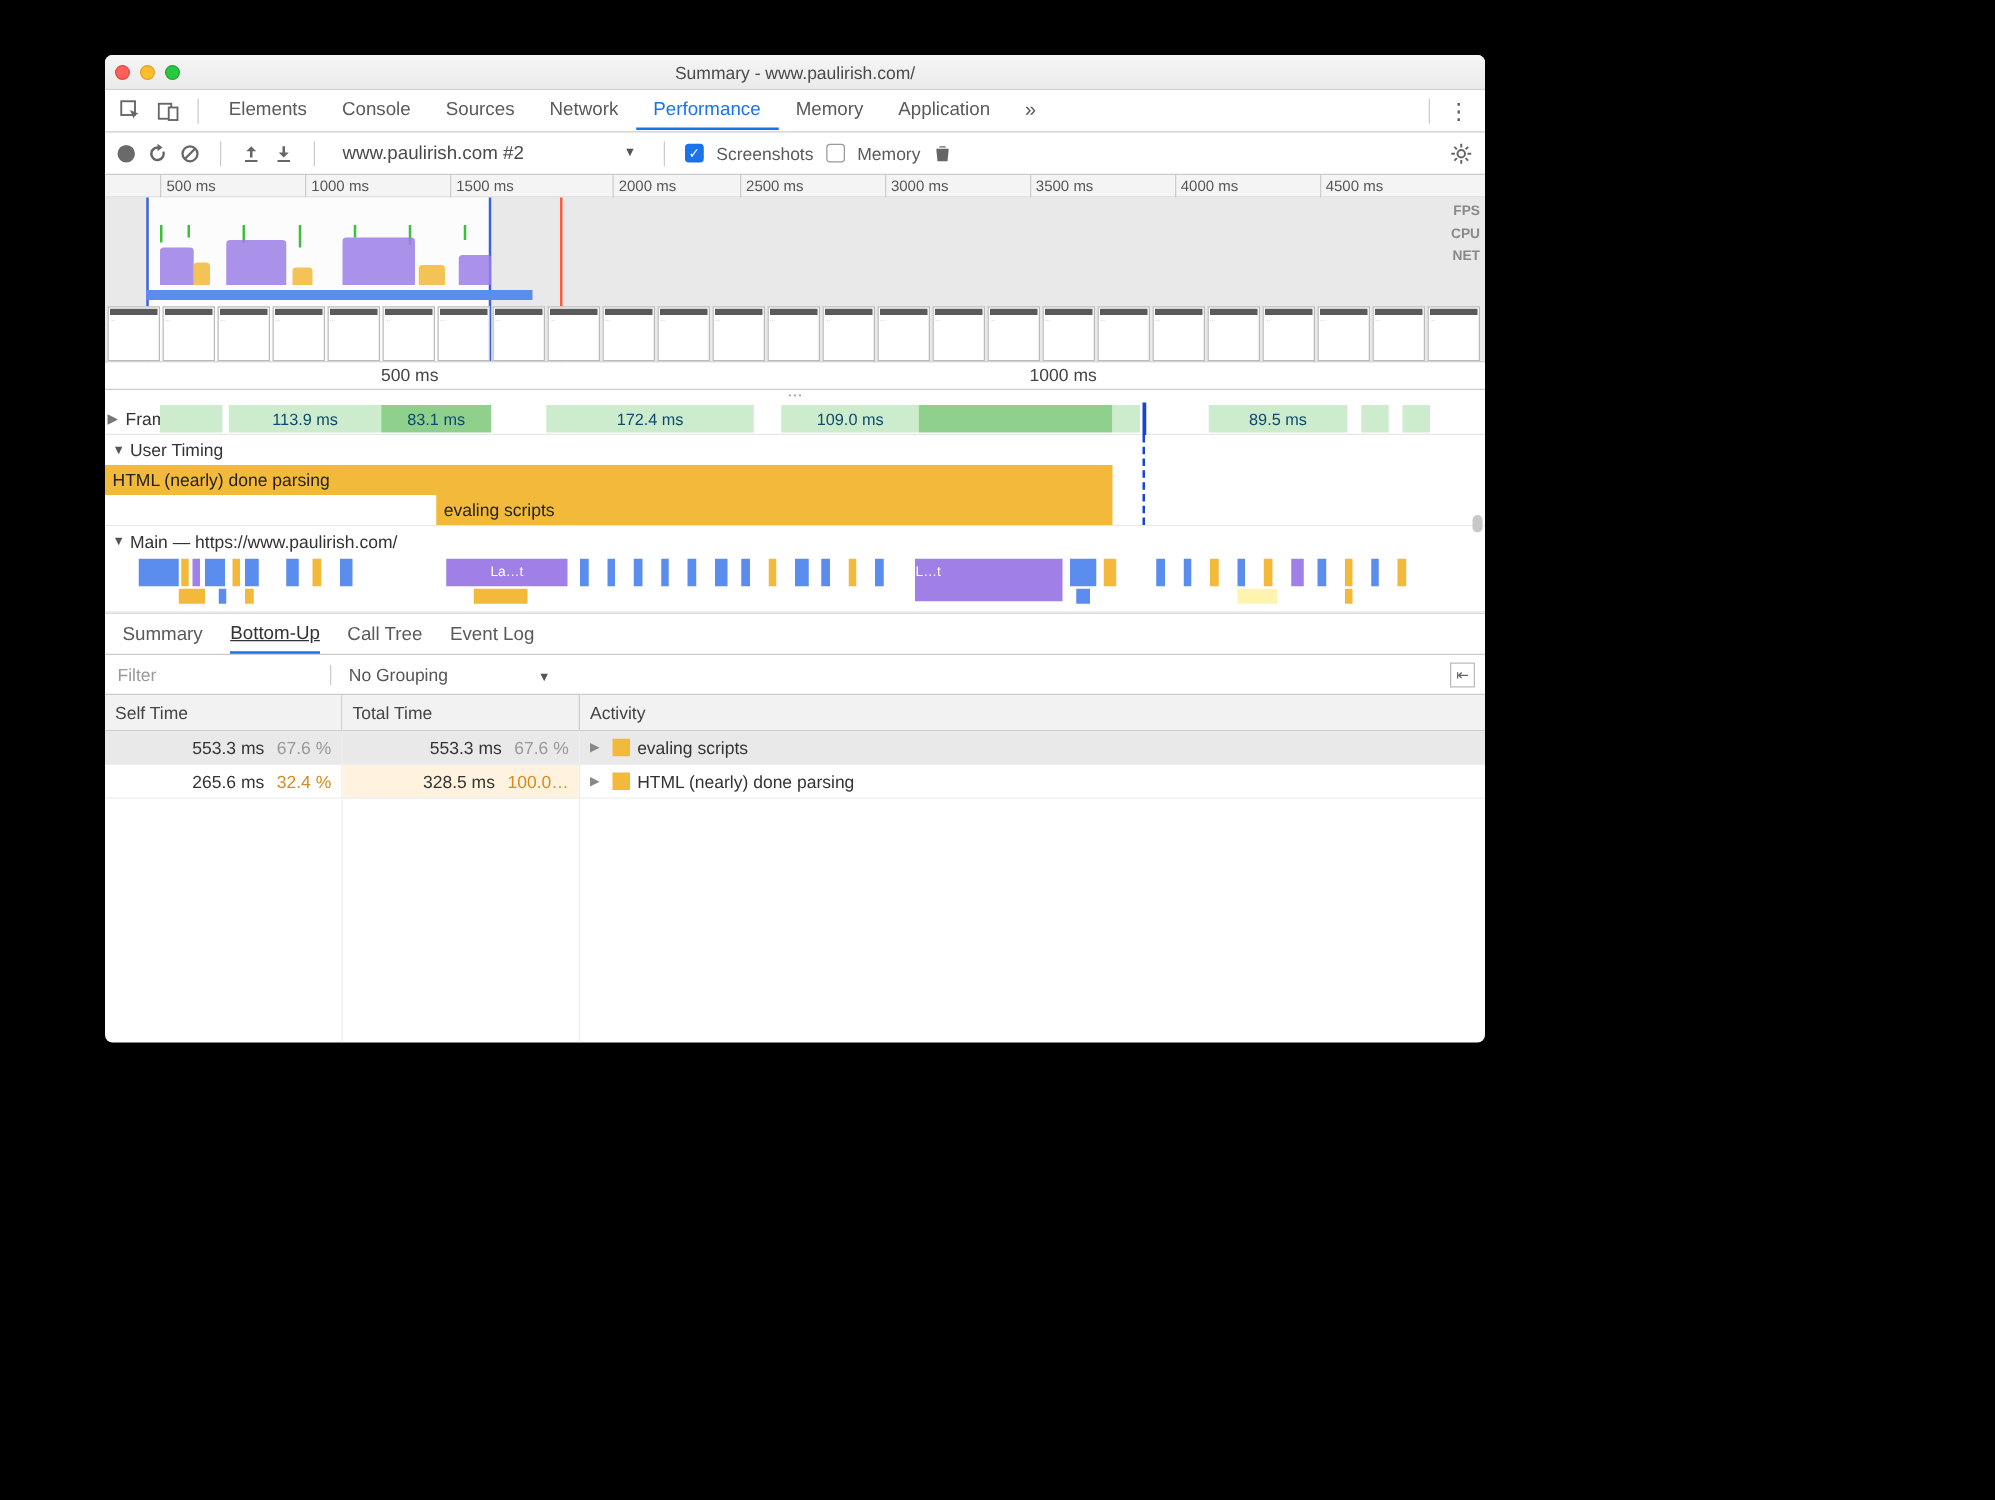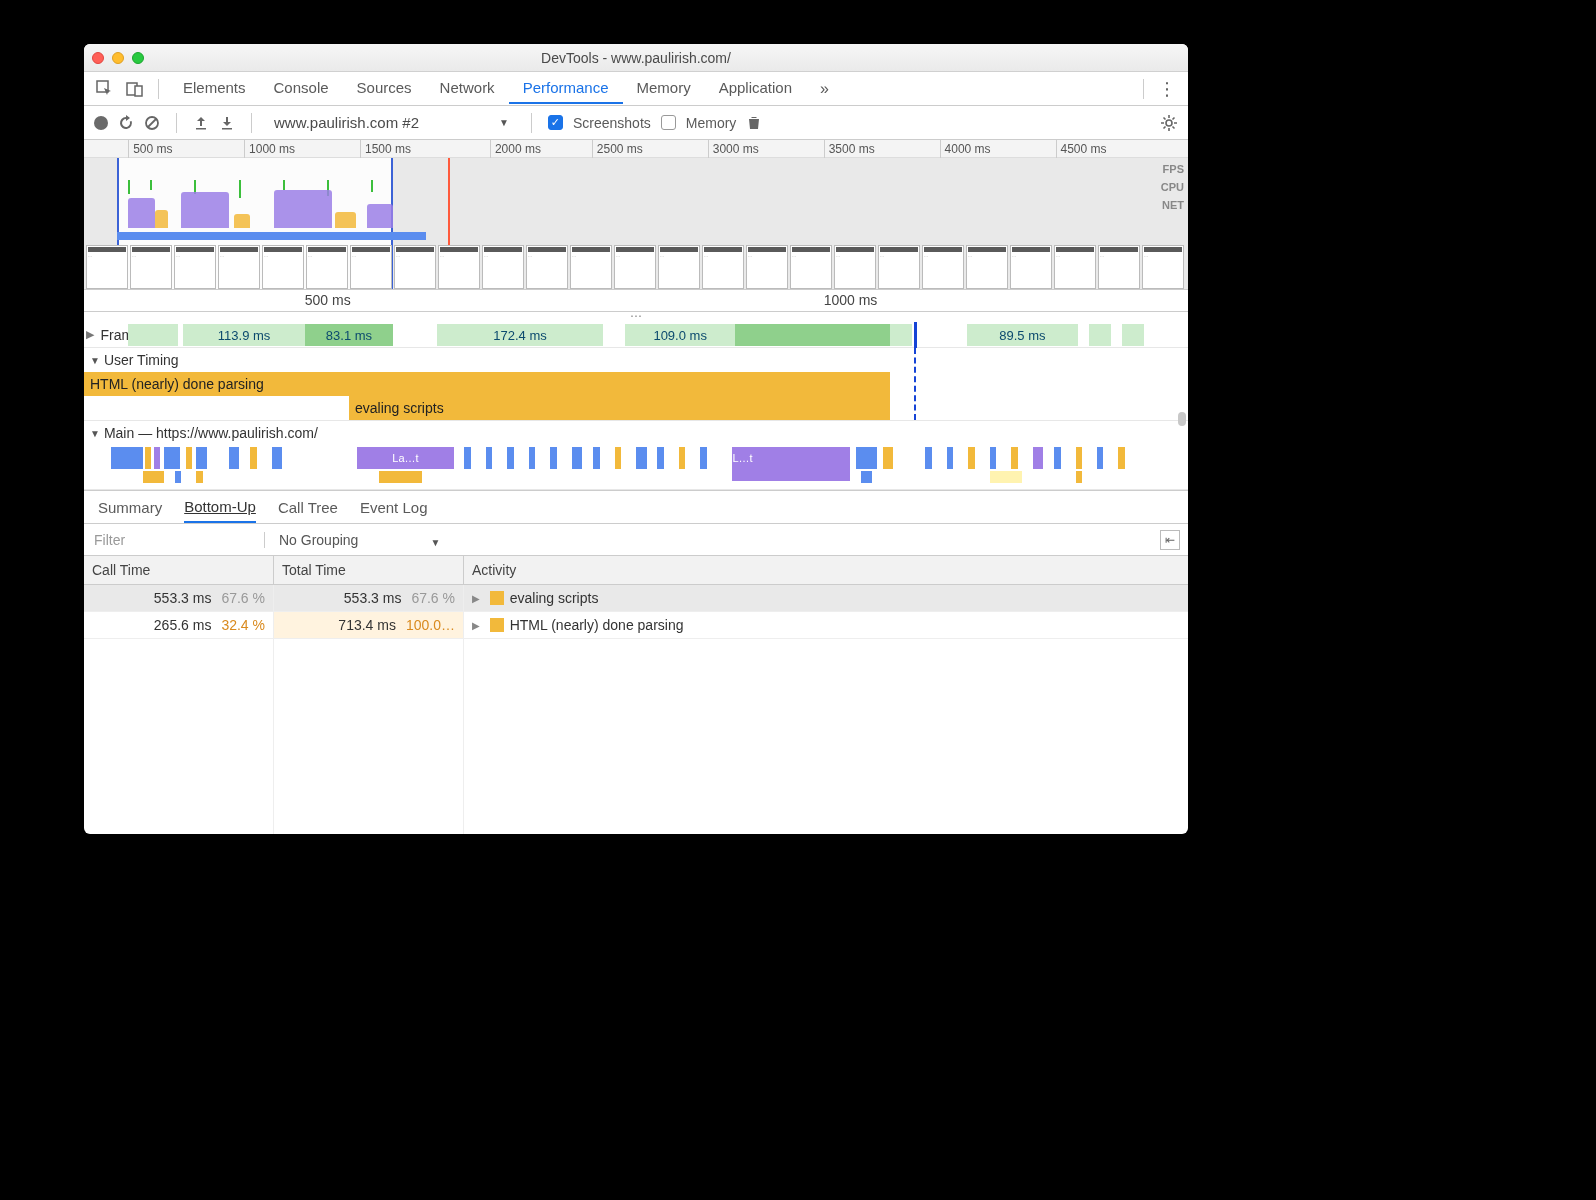--- a/index.html
+++ b/index.html
@@ -146,21 +146,21 @@
 <body>
 
 <div class="window">
 
   <div class="titlebar">
     <div class="traffic">
       <div class="dot red"></div>
       <div class="dot yellow"></div>
       <div class="dot green"></div>
     </div>
-    <div class="title">DevTools - www.paulirish.com/</div>
+    <div class="title">Summary - www.paulirish.com/</div>
   </div>
 
   <div class="panel-tabs">
     <div class="icon-btn">
       <svg width="18" height="18" viewBox="0 0 18 18">
           <rect x="1" y="1" width="11" height="11" fill="none" stroke="#666" stroke-width="1.5"></rect>
           <path d="M8 8 L15 11 L12 12 L11 15 Z" fill="#666"></path>
         </svg>
     </div>
     <div class="icon-btn">
@@ -400,21 +400,21 @@
     <div class="filter-input"><span style="color:#999">Filter</span></div>
     <div class="group-select">
       <span>No Grouping</span>
       <span class="tri" style="font-size:10px;color:#555;">▼</span>
     </div>
     <div class="spacer"></div>
     <div class="collapse-icon" style="margin-right:8px;">⇤</div>
   </div>
 
   <div class="tbl">
-    <div class="th">Call Time</div>
+    <div class="th">Self Time</div>
     <div class="th">Total Time</div>
     <div class="th" style="border-right:none;">Activity</div>
   </div>
   <div id="tbody">
       <div class="tbl row-sel">
         <div class="td num">
           <span>553.3 ms</span>
           <span class="pct">67.6 %</span>
         </div>
         <div class="td num">
@@ -426,21 +426,21 @@
           <span class="swatch"></span>
           <span>evaling scripts</span>
         </div>
       </div>
       <div class="tbl">
         <div class="td num">
           <span>265.6 ms</span>
           <span class="pct orange">32.4 %</span>
         </div>
         <div class="td num shade">
-          <span>713.4 ms</span>
+          <span>328.5 ms</span>
           <span class="pct orange">100.0…</span>
         </div>
         <div class="td" style="border-right:none;">
           <span class="tri-sm">▶</span>
           <span class="swatch"></span>
           <span>HTML (nearly) done parsing</span>
         </div>
       </div>
     </div>
   <div class="bottom-blank">

